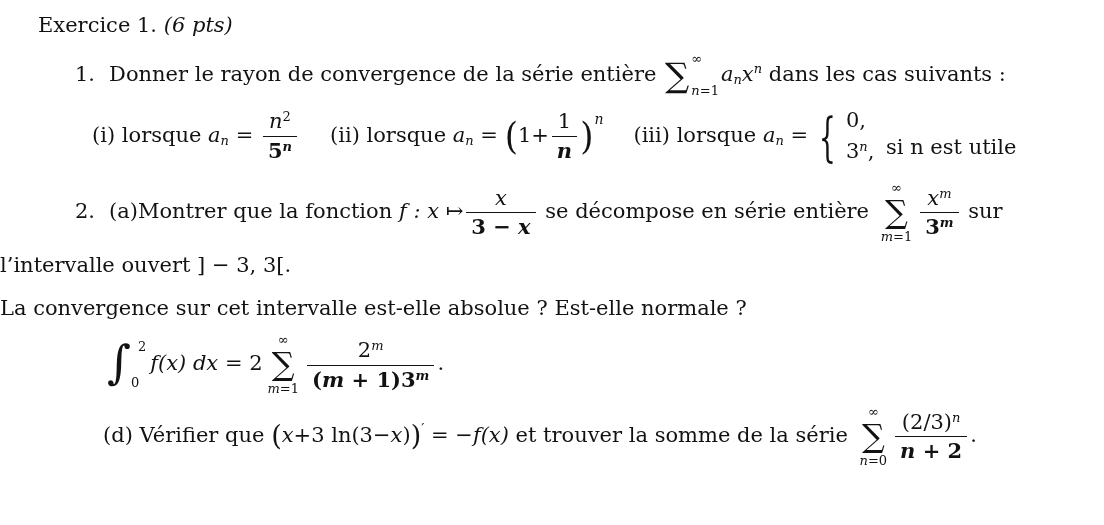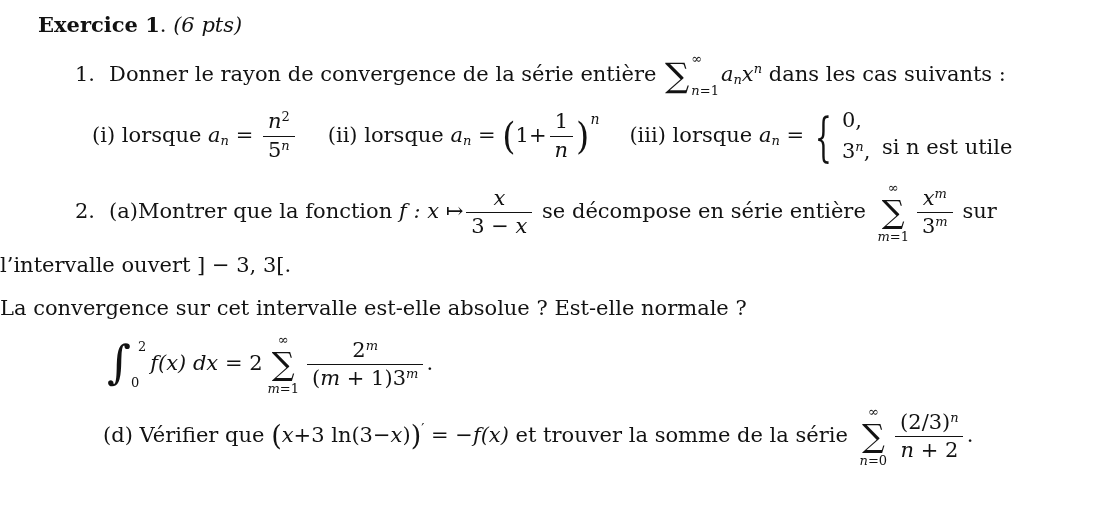--- a/index.html
+++ b/index.html
@@ -5,28 +5,28 @@
   html,body{margin:0;padding:0;background:#ffffff;}
   body{
     width:1104px;height:525px;overflow:hidden;
     font-family:"DejaVu Serif","DejaVu Sans",serif;
     font-size:21px;color:#121212;
   }
   .page{padding-top:10px;}
   .row{line-height:30px;white-space:nowrap;}
   .t{white-space:pre;}
   .mi{font-style:italic;}
-  .bd{font-weight:bold;}
+  .bd{font-weight:normal;}
   .it{font-style:italic;}
   .sup{font-size:0.62em;vertical-align:0.55em;}
   .sub{font-size:0.62em;vertical-align:-0.25em;}
   
   .frac{display:inline-flex;flex-direction:column;align-items:center;vertical-align:middle;margin:0 3px;line-height:1.2;}
   .frac .num{padding:0 5px 1px;}
-  .frac .den{border-top:1.4px solid #121212;padding:1px 5px 0;}
+  .frac .den{border-top:1.4px solid #121212;padding:1px 5px 0;font-weight:bold;}
   
   .dsum{display:inline-flex;flex-direction:column;align-items:center;vertical-align:middle;line-height:1;margin:0 5px;}
   .dsum .lim{font-size:13px;line-height:1.1;}
   .dsum .sig{font-size:32px;line-height:1;padding:1px 0 2px;}
   
   .isum{display:inline-flex;vertical-align:middle;margin:0 2px;}
   .isum .sig{font-size:34px;line-height:1;align-self:center;}
   .isum .scr{display:inline-flex;flex-direction:column;justify-content:space-between;font-size:13px;height:46px;margin-left:2px;line-height:1.1;}
   
   .dint{display:inline-flex;vertical-align:middle;margin:0 4px;}

